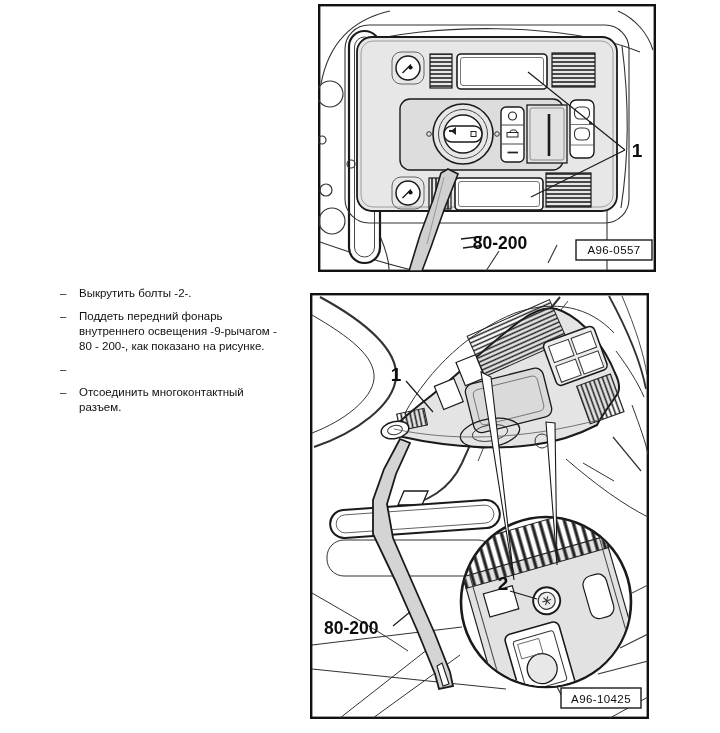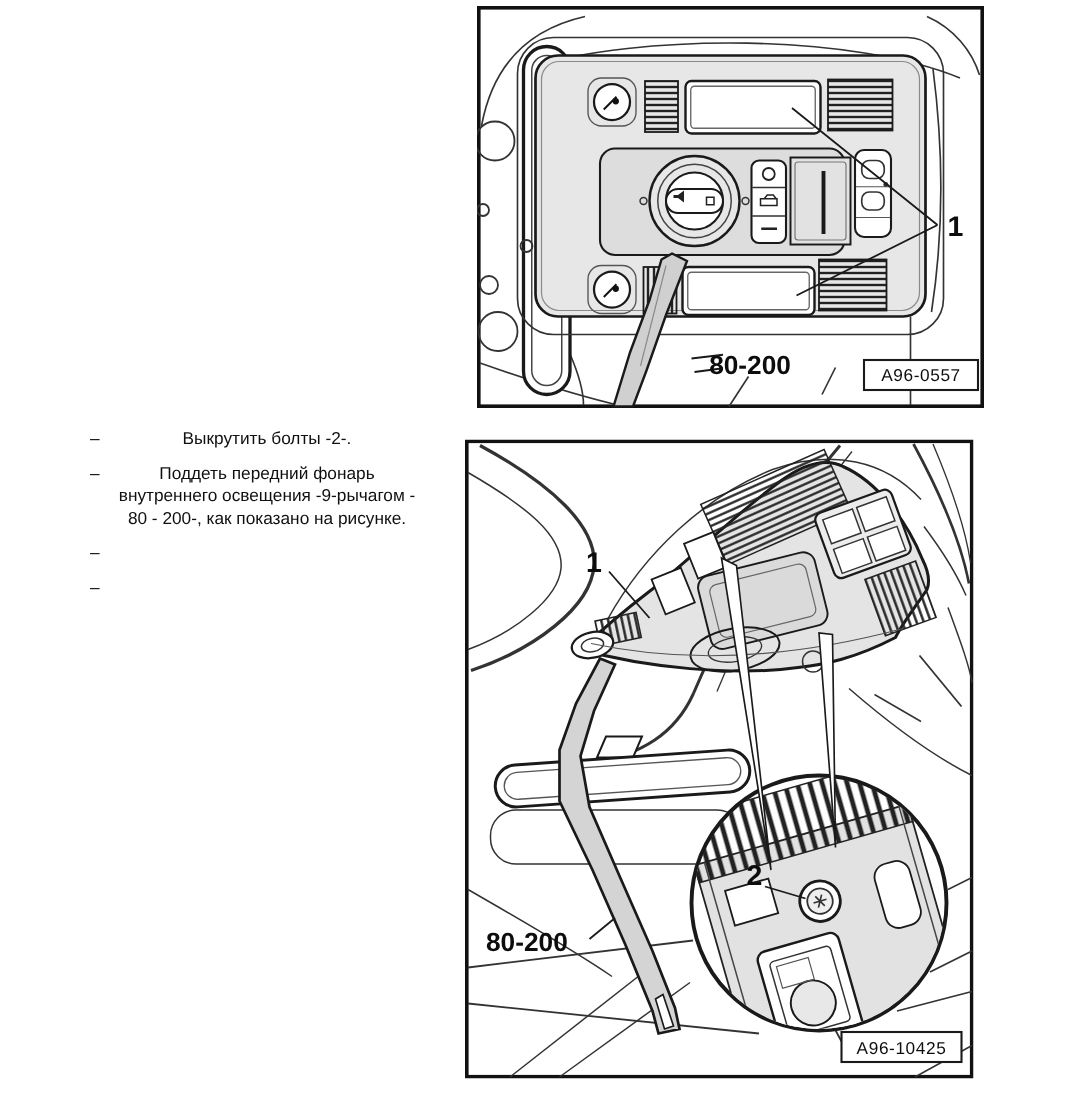--- a/index.html
+++ b/index.html
@@ -1,21 +1,21 @@
 <!DOCTYPE html>
 <html><head>
 <meta charset="utf-8">
 <style>
   html,body{margin:0;padding:0;background:#ffffff;}
   body{font-family:"Liberation Sans",sans-serif;color:#111;}
   .page{position:relative;width:720px;height:733px;background:#ffffff;overflow:hidden;}
   .instructions{position:absolute;left:60px;top:286px;width:232px;}
   .instr-item{display:flex;gap:9px;margin-bottom:8px;font-size:11.5px;line-height:15px;color:#101010;}
   .instr-marker{flex:0 0 10px;}
-  .instr-text{flex:1;width:198px;max-width:198px;text-align:center;}
+  .instr-text{flex:1;width:198px;max-width:198px;}
   .figure{position:absolute;}
   .figure-top{left:318px;top:4px;width:338px;height:268px;}
   .figure-bottom{left:310px;top:293px;width:339px;height:426px;}
   svg{display:block;}
   svg text{font-family:"Liberation Sans",sans-serif;fill:#0d0d0d;}
   .callout{font-size:19px;font-weight:bold;}
   .tool-label{font-size:17.5px;font-weight:bold;}
   .fig-id{font-size:11.5px;letter-spacing:0.4px;}
 </style>
 </head>
@@ -30,20 +30,21 @@
     </div>
     <div class="instr-item">
       <span class="instr-marker">–</span>
       <span class="instr-text">Поддеть передний фонарь внутреннего освещения -9-рычагом - 80 - 200-, как показано на рисунке.</span>
     </div>
     <div class="instr-item">
       <span class="instr-marker">–</span>
     </div>
     <div class="instr-item">
       <span class="instr-marker">–</span>
+      <span class="instr-text">Отсоединить многоконтактный разъем.</span>
     </div>
   </div>
 
   <div class="figure figure-top">
     <svg width="338" height="268" viewBox="0 0 338 268">
       <defs>
         <pattern id="tSlatH" width="4" height="4" patternUnits="userSpaceOnUse">
           <path d="M0,2 H4" stroke="#222" stroke-width="1.6"></path>
         </pattern>
         <pattern id="tSlatV" width="4" height="4" patternUnits="userSpaceOnUse">

